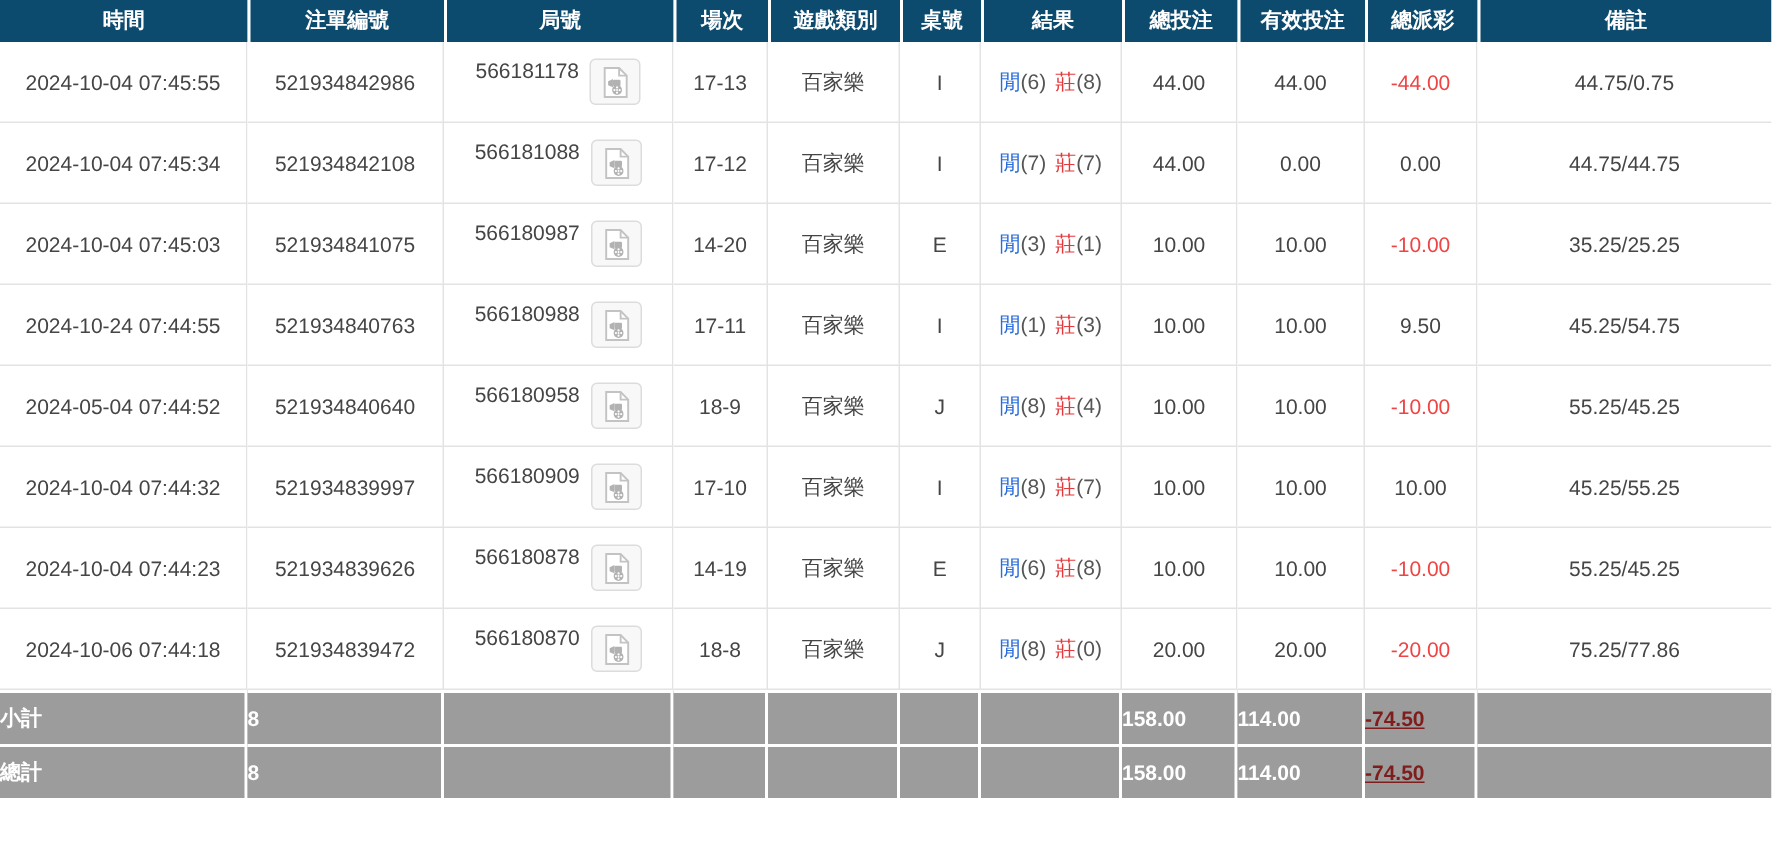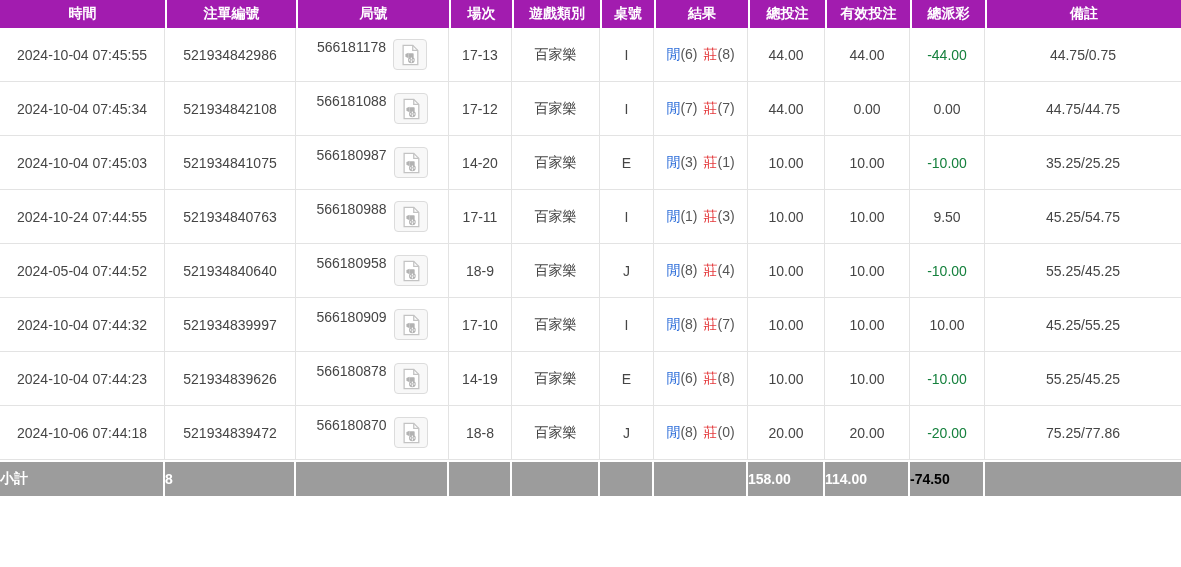--- a/index.html
+++ b/index.html
@@ -10,21 +10,21 @@
     font-size:14px; color:#454545;
     overflow:hidden;
   }
   table.records {
     width:1181px;
     border-collapse:separate;
     border-spacing:0;
     table-layout:fixed;
   }
   thead th {
-    background:#a21caf;
+    background:#0c4a6e;
     color:#ffffff;
     font-weight:bold;
     font-size:14px;
     height:28px;
     text-align:center;
     vertical-align:middle;
     border-left:2px solid #ffffff;
   }
   thead th:first-child { border-left:none; }
   tbody tr.body-row td {
@@ -48,33 +48,33 @@
     display:inline-flex; align-items:center; justify-content:center;
     padding:0;
   }
   .video-btn svg { display:block; }
   
   .player-label { color:#2b6cd9; }
   .banker-label { color:#e4393c; margin-left:6px; }
   .score { color:#555555; }
   
   td.c-totalbet { color:#2a7ce2; }
-  td.c-payout.neg { color:#15803d; }
+  td.c-payout.neg { color:#ef4444; }
   
   tr.summary td {
     height:36px;
     background:#9c9c9c;
     color:#ffffff;
     font-weight:bold;
     vertical-align:middle;
     border-top:2px solid #ffffff;
     border-right:2px solid #ffffff;
   }
   tr.summary td:last-child { border-right:none; }
-  tr.summary td.c-payout.neg { color:#000000; }
+  tr.summary td.c-payout.neg { color:#7f1d1d;text-decoration:underline; }
 </style>
 </head>
 <body>
 
 <table class="records">
   <colgroup>
     <col style="width:165px">
       <col style="width:131px">
       <col style="width:153px">
     <col style="width:63px">
@@ -381,14 +381,27 @@
       <td></td>
       <td></td>
       <td></td>
       <td></td>
       <td></td>
       <td>158.00</td>
       <td>114.00</td>
       <td class="c-payout neg">-74.50</td>
       <td></td>
     </tr>
+    <tr class="summary">
+      <td>總計</td>
+      <td>8</td>
+      <td></td>
+      <td></td>
+      <td></td>
+      <td></td>
+      <td></td>
+      <td>158.00</td>
+      <td>114.00</td>
+      <td class="c-payout neg">-74.50</td>
+      <td></td>
+    </tr>
   </tbody>
 </table>
 
 </body></html>

